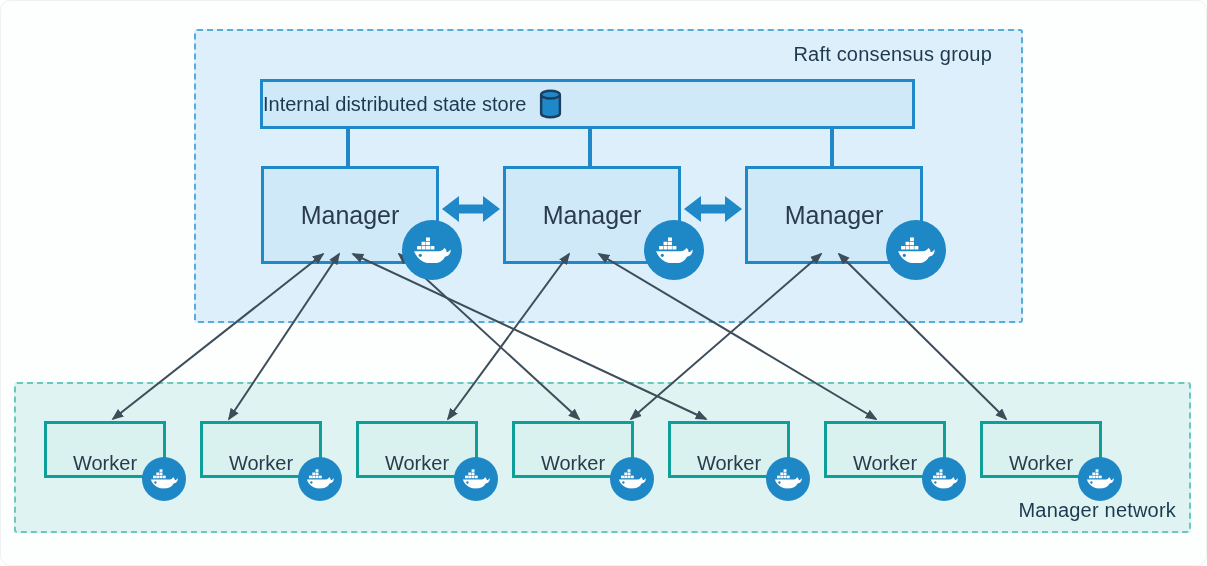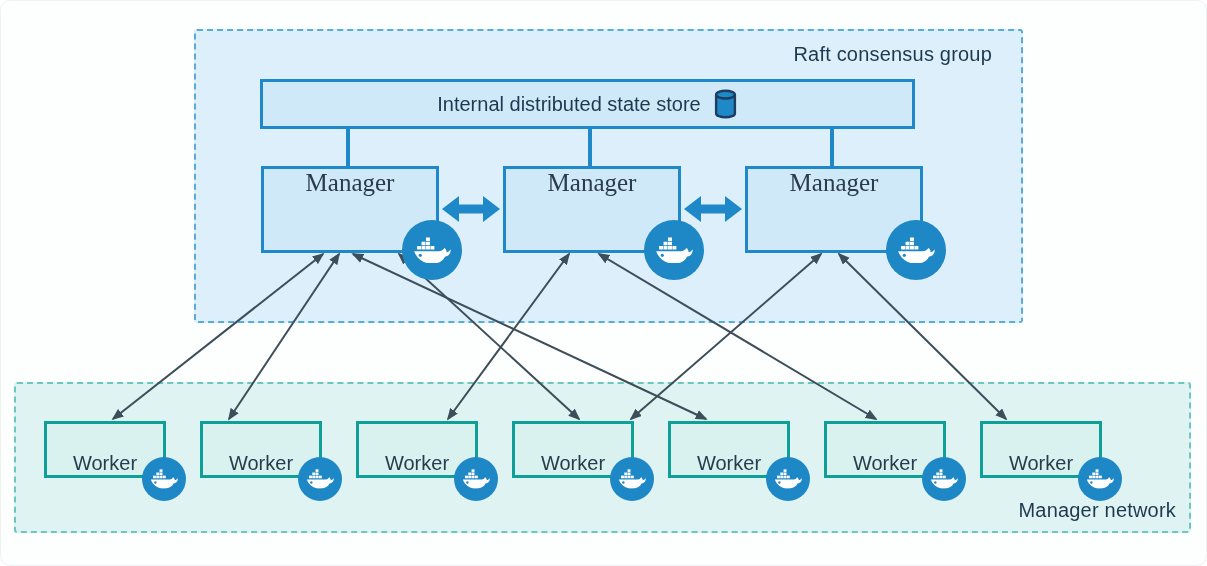--- a/index.html
+++ b/index.html
@@ -14,26 +14,26 @@
   .region{position:absolute;box-sizing:border-box;border-radius:3px;}
   #raft-region{left:193px;top:28px;width:829px;height:294px;background:var(--raft-fill);
                border:2px dashed var(--raft-dash);z-index:1;}
   #gossip-region{left:13px;top:381px;width:1177px;height:151px;background:var(--gossip-fill);
                  border:2px dashed var(--gossip-dash);z-index:1;}
   .region-label{position:absolute;font-size:20px;color:var(--label-navy);z-index:2;letter-spacing:.2px;}
   #raft-label{right:214px;top:42px;}
   #gossip-label{right:30px;top:498px;}
   #store-box{position:absolute;left:259px;top:78px;width:655px;height:50px;box-sizing:border-box;
              background:var(--blue-fill);border:3px solid var(--blue-border);z-index:2;
-             display:flex;align-items:center;justify-content:center;gap:12px;}
+             display:flex;align-items:center;justify-content:flex-start;gap:12px;}
   #store-box .store-text{font-size:20px;color:var(--label-navy);}
   .stub{position:absolute;width:4px;height:38px;top:127px;background:var(--blue-border);z-index:2;}
-  .manager-box{position:absolute;top:165px;width:178px;height:87px;box-sizing:border-box;
+  .manager-box{position:absolute;top:165px;width:178px;height:98px;box-sizing:border-box;
                background:var(--blue-fill);border:3px solid var(--blue-border);z-index:3;
-               display:flex;align-items:flex-start;justify-content:center;font-family:Liberation Serif, serif;}
+               display:flex;align-items:center;justify-content:center;}
   .manager-box span{font-size:25px;color:var(--box-navy);}
   .worker-box{position:absolute;top:420px;width:122px;height:57px;box-sizing:border-box;
               background:var(--worker-fill);border:3px solid var(--teal-border);z-index:3;
               display:flex;align-items:flex-end;justify-content:center;}
   .worker-box span{font-size:20px;color:var(--box-navy);}
   .docker-badge{position:absolute;border-radius:50%;background:var(--docker-blue);z-index:6;
                 display:flex;align-items:center;justify-content:center;}
   .docker-badge.mgr{width:60px;height:60px;}
   .docker-badge.wkr{width:44px;height:44px;}
   #edges-svg,#thick-arrows-svg{position:absolute;left:0;top:0;z-index:4;pointer-events:none;}

